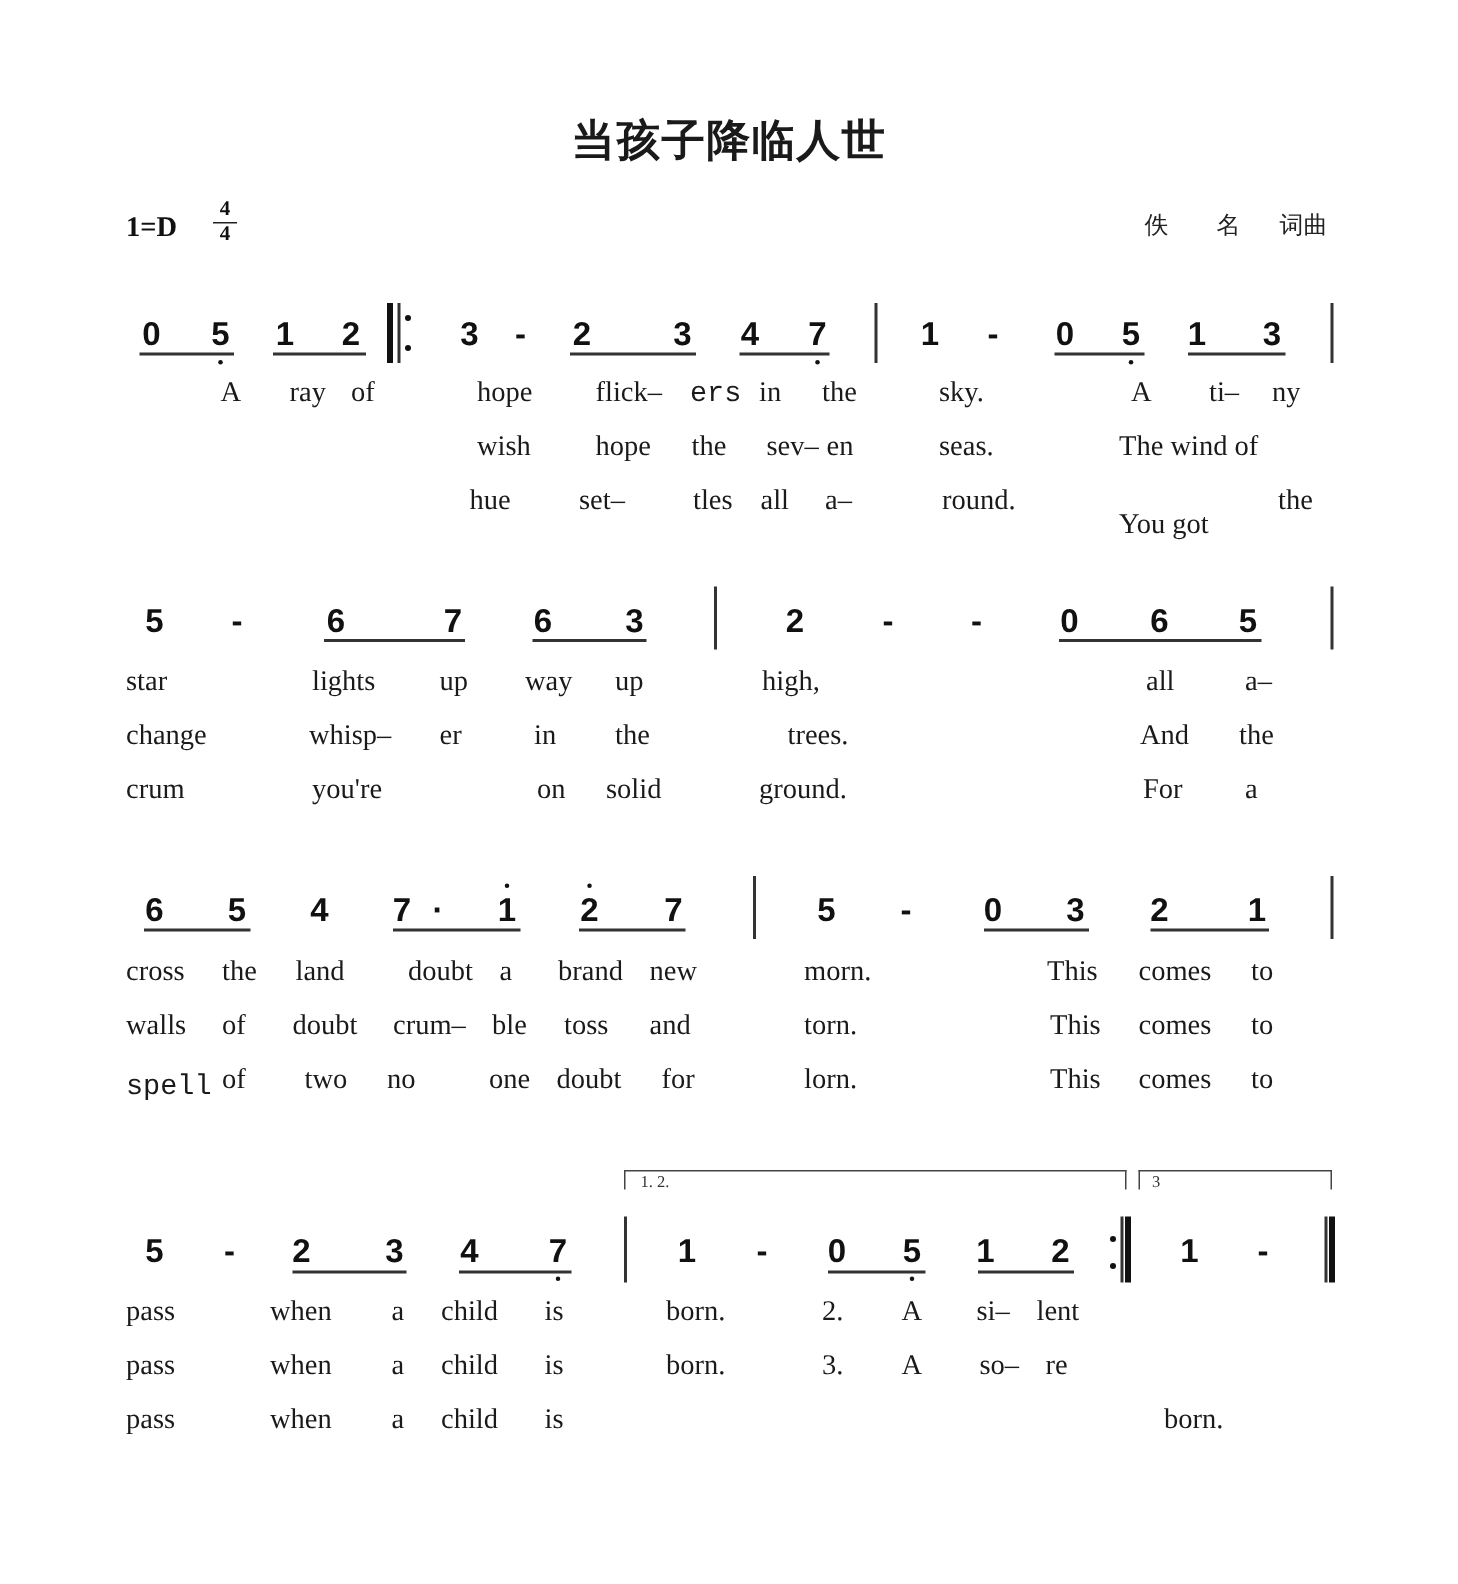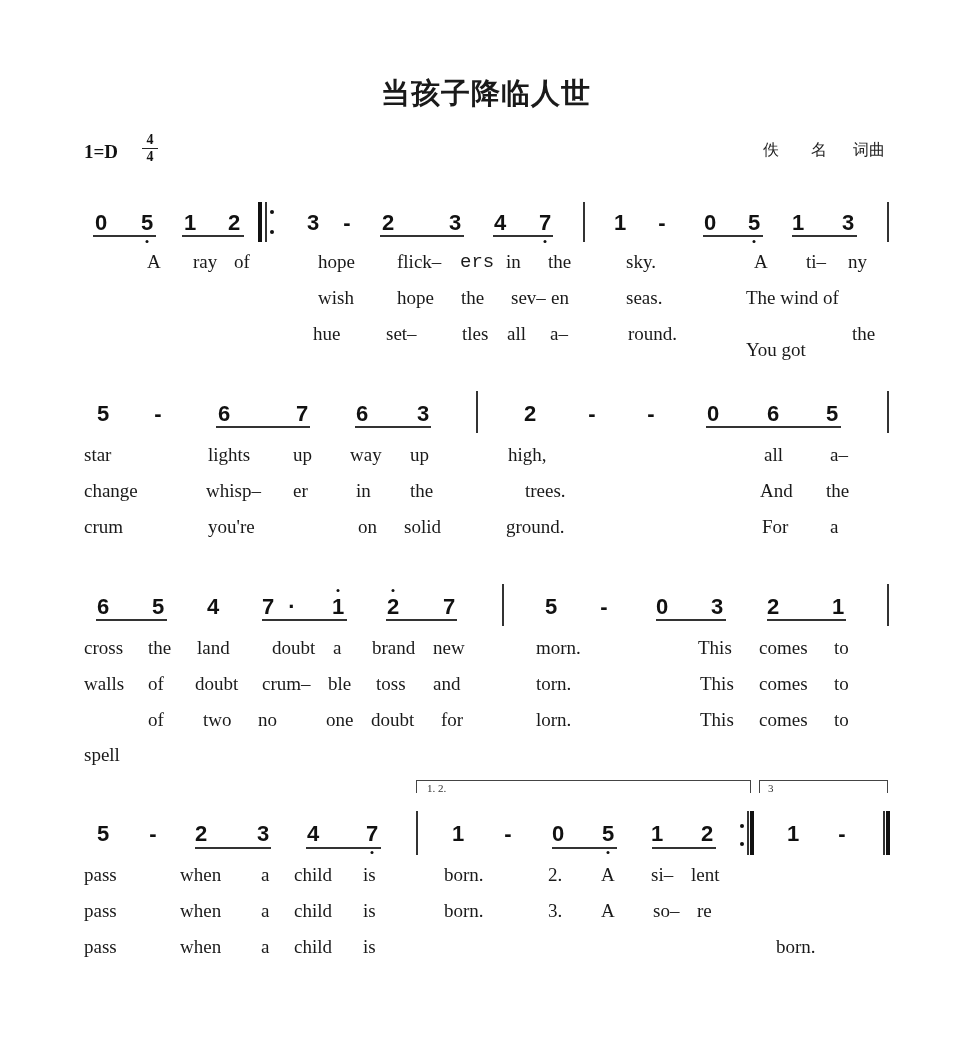--- a/index.html
+++ b/index.html
@@ -145,21 +145,21 @@
     <div class="abs lyric" style="left: 148px; top: 673px;">of</div>
     <div class="abs lyric" style="left: 195px; top: 673px;">doubt</div>
     <div class="abs lyric" style="left: 262px; top: 673px;">crum–</div>
     <div class="abs lyric" style="left: 328px; top: 673px;">ble</div>
     <div class="abs lyric" style="left: 376px; top: 673px;">toss</div>
     <div class="abs lyric" style="left: 433px; top: 673px;">and</div>
     <div class="abs lyric" style="left: 536px; top: 673px;">torn.</div>
     <div class="abs lyric" style="left: 700px; top: 673px;">This</div>
     <div class="abs lyric" style="left: 759px; top: 673px;">comes</div>
     <div class="abs lyric" style="left: 834px; top: 673px;">to</div>
-    <div class="abs lyric" style="left: 84px; top: 744px;">spell</div>
+    <div class="abs lyric" style="left: 84px; top: 713px; font-family: Liberation Mono, monospace;">spell</div>
     <div class="abs lyric" style="left: 148px; top: 709px;">of</div>
     <div class="abs lyric" style="left: 203px; top: 709px;">two</div>
     <div class="abs lyric" style="left: 258px; top: 709px;">no</div>
     <div class="abs lyric" style="left: 326px; top: 709px;">one</div>
     <div class="abs lyric" style="left: 371px; top: 709px;">doubt</div>
     <div class="abs lyric" style="left: 441px; top: 709px;">for</div>
     <div class="abs lyric" style="left: 536px; top: 709px;">lorn.</div>
     <div class="abs lyric" style="left: 700px; top: 709px;">This</div>
     <div class="abs lyric" style="left: 759px; top: 709px;">comes</div>
     <div class="abs lyric" style="left: 834px; top: 709px;">to</div>

